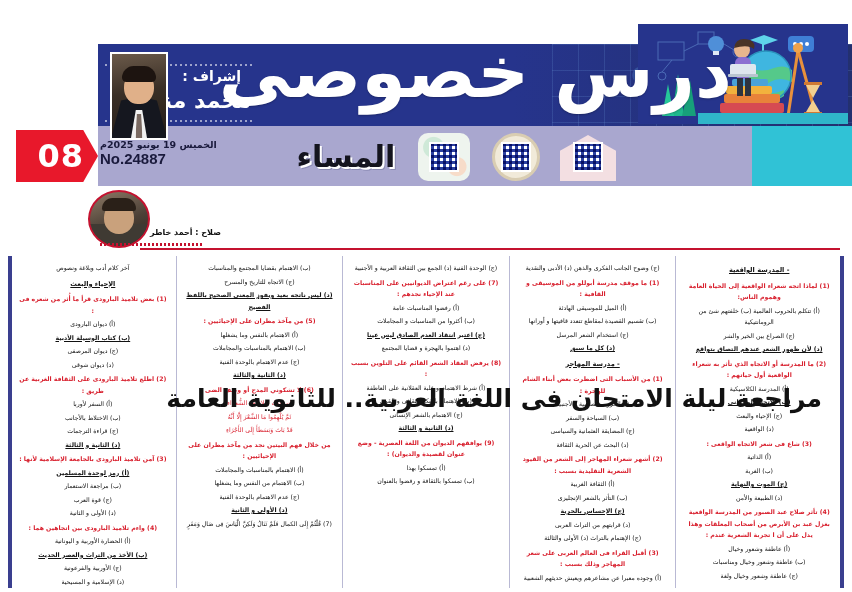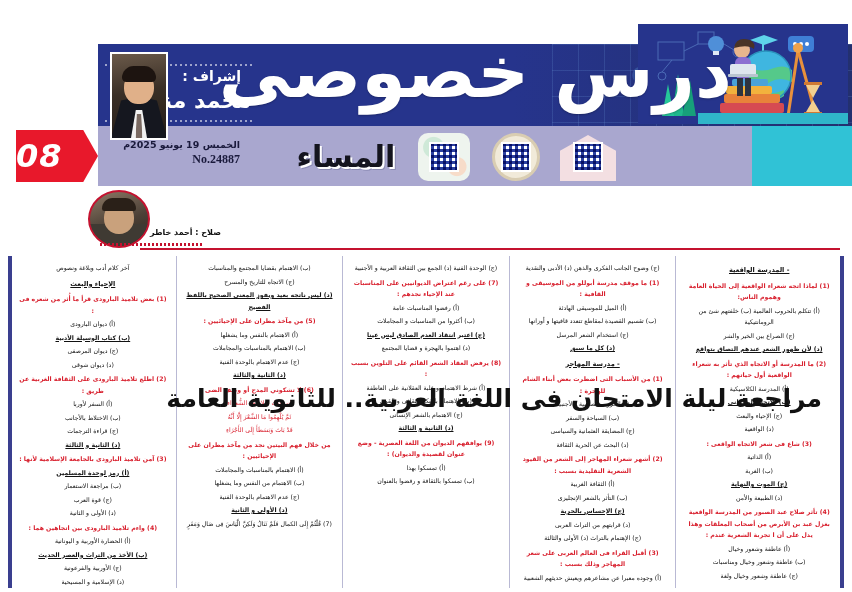--- a/index.html
+++ b/index.html
@@ -141,35 +141,35 @@
     background: #a9a7cf;
     overflow: hidden;
   }
   .page-flag {
     position: absolute;
     left: 16px; top: 130px;
     width: 82px; height: 52px;
     background: #e8182b;
     clip-path: polygon(0 0, 82% 0, 100% 50%, 82% 100%, 0 100%);
     z-index: 6;
-    display: flex; align-items: center; justify-content: flex-end; font-style: italic;
+    display: flex; align-items: center; justify-content: flex-start;
   }
   .page-num {
     color: #ffffff; font-size: 32px; font-weight: 900;
     padding-right: 14px; letter-spacing: 1px;
     font-family: "DejaVu Sans", sans-serif;
   }
   .issue-info {
     position: absolute;
     left: 100px; top: 138px;
-    width: 140px; text-align: right;
+    width: 140px; text-align: left;
     z-index: 7; color: #1a1a3c;
   }
   .issue-date { font-size: 9.5px; font-weight: 700; line-height: 14px; white-space: nowrap;}
-  .issue-no { font-size: 12px; font-weight: 700; line-height: 14px; font-family: Liberation Serif, serif;}
+  .issue-no { font-size: 15px; font-weight: 700; line-height: 14px; font-family: Liberation Sans, sans-serif;}
 
   .masthead {
     position: absolute;
     left: 290px; top: 128px;
     width: 112px; height: 56px;
     z-index: 7;
     display: flex; align-items: center; justify-content: center;
     color: #14141e;
     font-size: 30px; font-weight: 900;
     letter-spacing: -2px;

